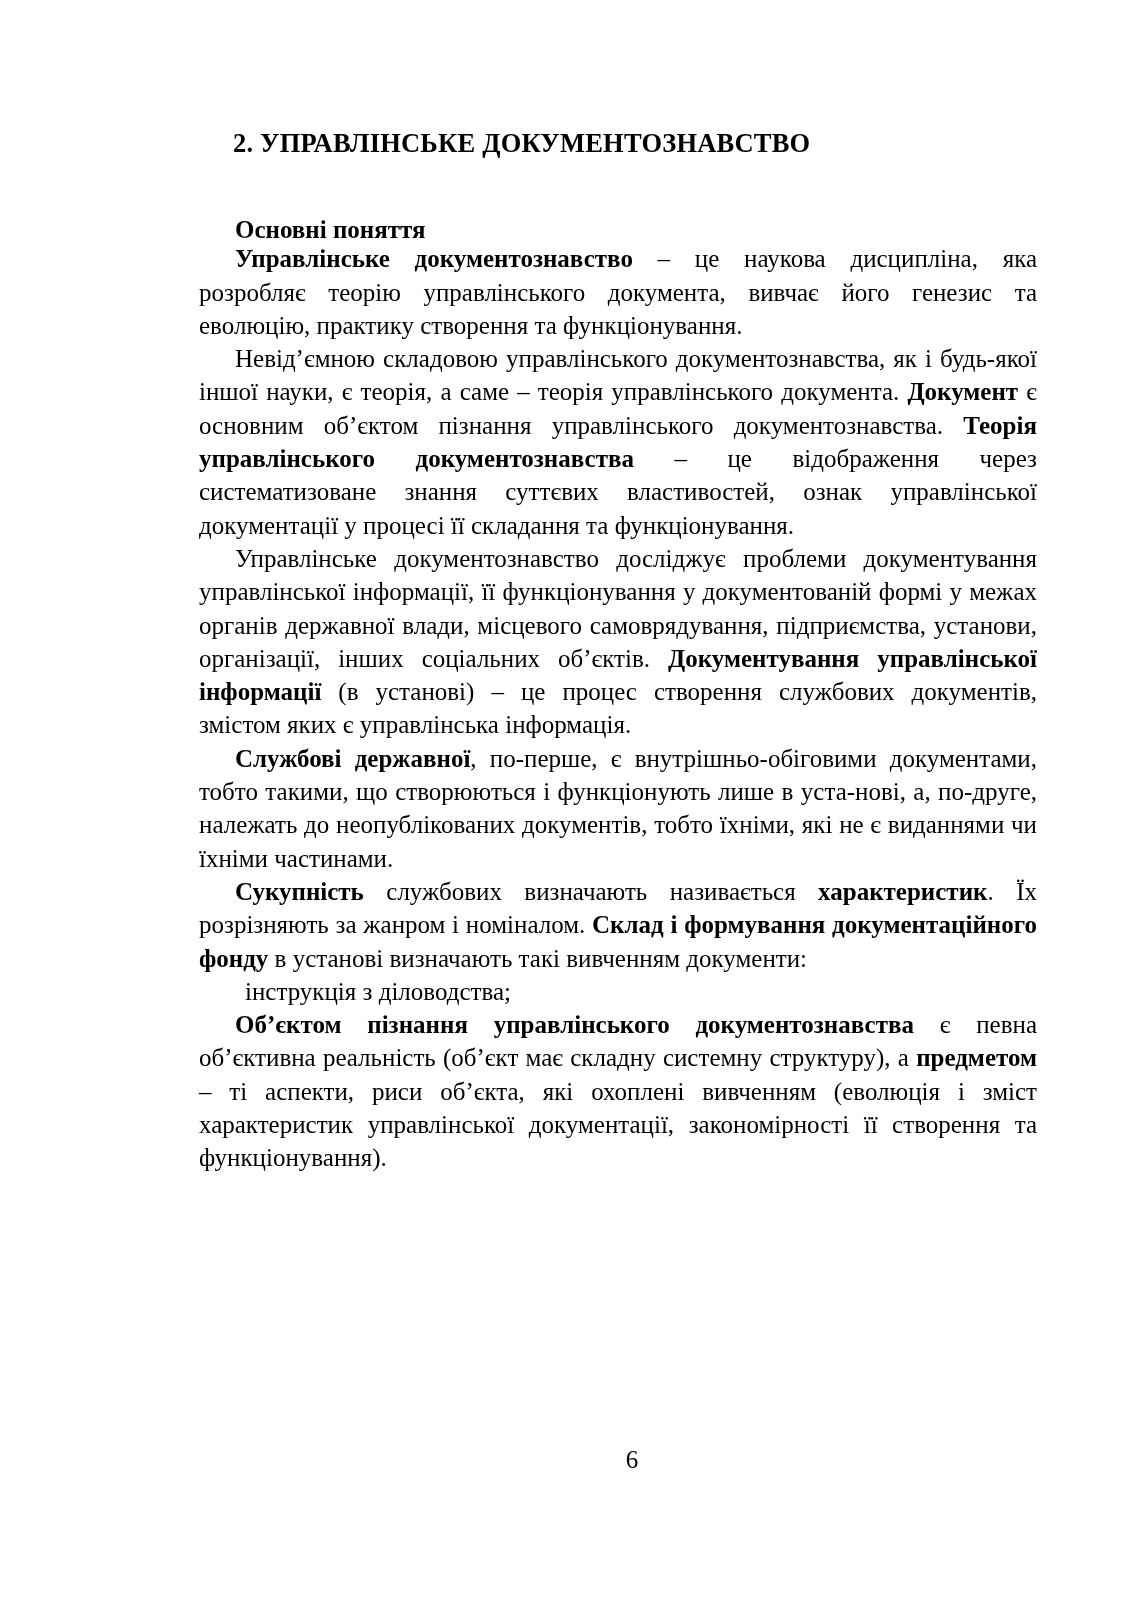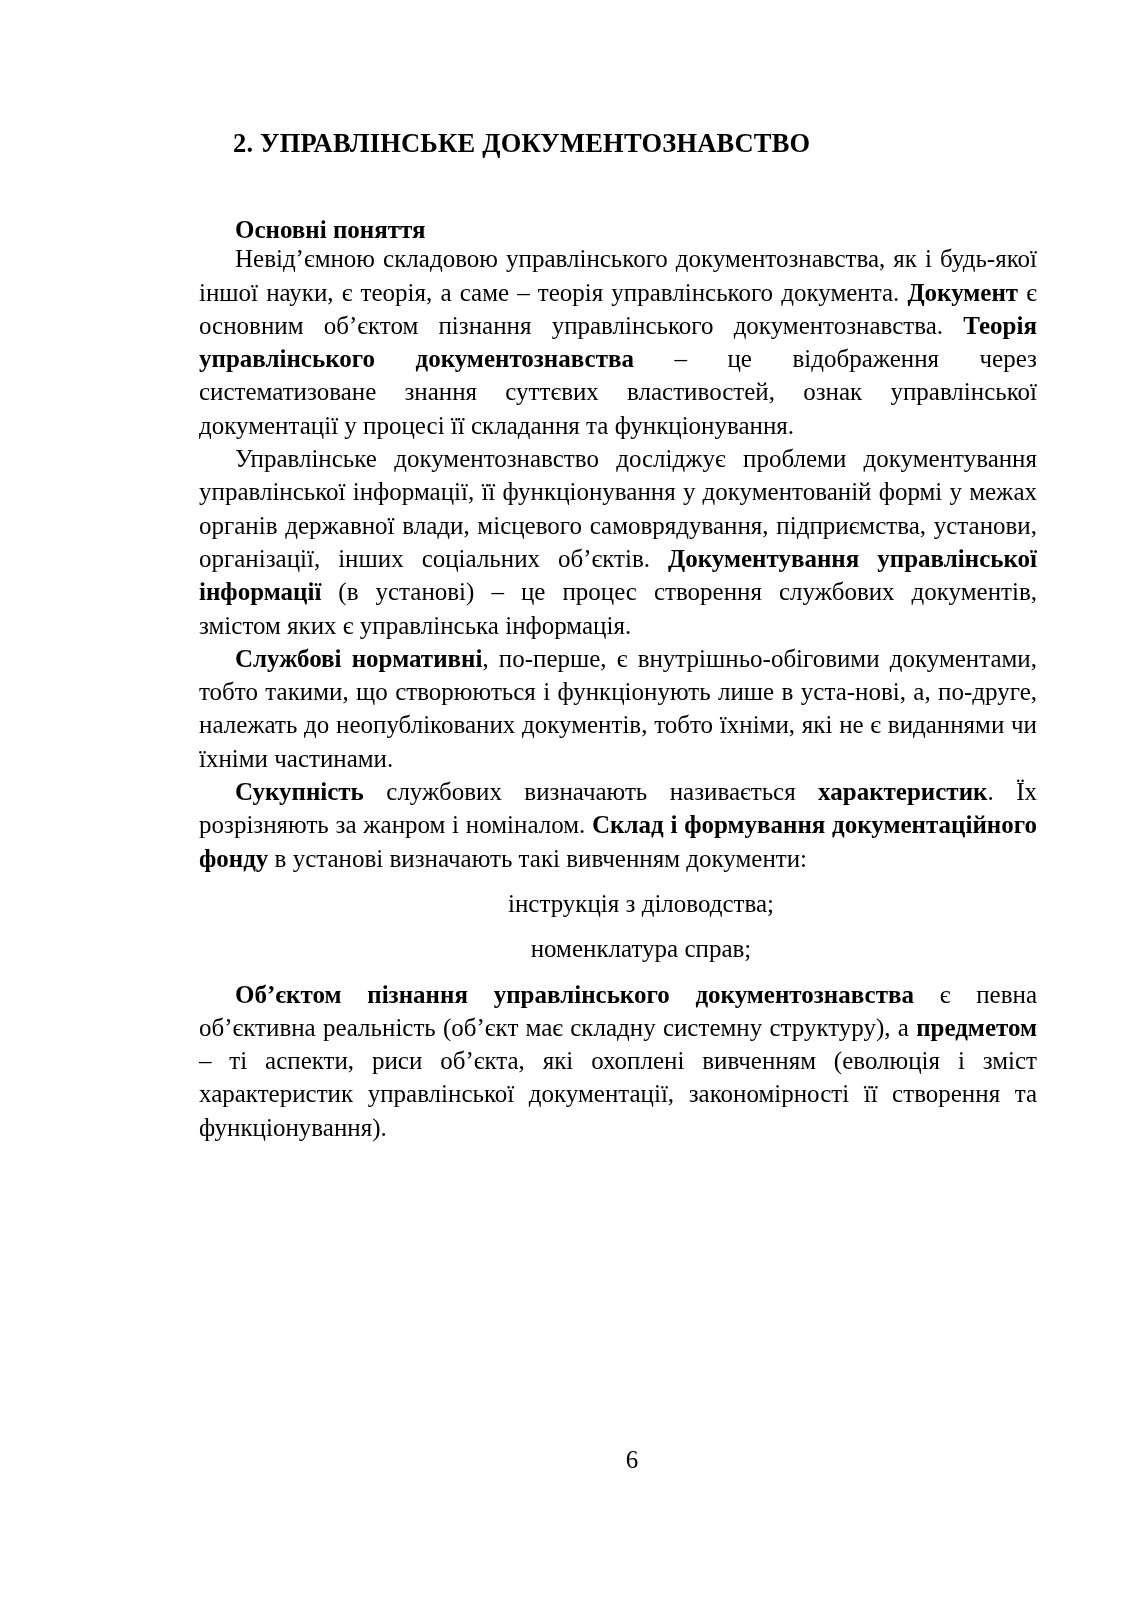--- a/index.html
+++ b/index.html
@@ -54,22 +54,22 @@
     text-justify: inter-word;
     text-indent: 36px;
     hyphens: none;
   }
   p.body-par.last-line-left {
     text-align-last: left;
   }
   p.list-line {
     font-size: 25px;
     line-height: 33.3px;
-    margin: 12px;
-    text-align: center;
+    margin: 0;
+    text-align: left;
     text-indent: 46px;
   }
   b, .b {
     font-weight: bold;
   }
   .pagenum {
     position: absolute;
     left: 0;
     top: 1447px;
     width: 1142px;
@@ -84,27 +84,27 @@
 <div class="page">
 
   <div class="content">
 
     <h1 class="doc-title">2. УПРАВЛІНСЬКЕ ДОКУМЕНТОЗНАВСТВО</h1>
 
     <div class="gap-after-title"></div>
 
     <h2 class="subhead">Основні поняття</h2>
 
+    <p class="body-par last-line-left"><span class="b">Управлінське документознавство</span><span> – це наукова дисципліна, яка розробляє теорію управлінського документа, вивчає його генезис та еволюцію, практику створення та функціонування.</span></p>
     <p class="body-par last-line-left"><span>Невід’ємною складовою управлінського документознавства, як і будь-якої іншої науки, є теорія, а саме – теорія управлінського документа. </span><span class="b">Документ</span><span> є основним об’єктом пізнання управлінського документознавства. </span><span class="b">Теорія управлінського документознавства</span><span> – це відображення через систематизоване знання суттєвих властивостей, ознак управлінської документації у процесі її складання та функціонування.</span></p>
     <p class="body-par last-line-left"><span>Управлінське документознавство досліджує проблеми документування управлінської інформації, її функціонування у документованій формі у межах органів державної влади, місцевого самоврядування, підприємства, установи, організації, інших соціальних об’єктів. </span><span class="b">Документування управлінської інформації</span><span> (в установі) – це процес створення службових документів, змістом яких є управлінська інформація.</span></p>
-    <p class="body-par last-line-left"><span class="b">Службові нормативні</span><span>, по-перше, є внутрішньо-обіговими документами, тобто такими, що створюються і функціонують лише в уста-нові, а, по-друге, належать до неопублікованих документів, тобто їхніми, які не є виданнями чи їхніми частинами.</span></p>
+    <p class="body-par last-line-left"><span class="b">Службові державної</span><span>, по-перше, є внутрішньо-обіговими документами, тобто такими, що створюються і функціонують лише в уста-нові, а, по-друге, належать до неопублікованих документів, тобто їхніми, які не є виданнями чи їхніми частинами.</span></p>
     <p class="body-par last-line-left"><span class="b">Сукупність</span><span> службових визначають називається </span><span class="b">характеристик</span><span>. Їх розрізняють за жанром і номіналом. </span><span class="b">Склад і формування документаційного фонду</span><span> в установі визначають такі вивченням документи:</span></p>
 
     <p class="list-line">інструкція з діловодства;</p>
-    <p class="list-line">номенклатура справ;</p>
 
     <p class="body-par last-line-left"><span class="b">Об’єктом пізнання управлінського документознавства</span><span> є певна об’єктивна реальність (об’єкт має складну системну структуру), а </span><span class="b">предметом</span><span> – ті аспекти, риси об’єкта, які охоплені вивченням (еволюція і зміст характеристик управлінської документації, закономірності її створення та функціонування).</span></p>
 
   </div>
 
   <div class="pagenum">6</div>
 
 </div>
 
 </body></html>

